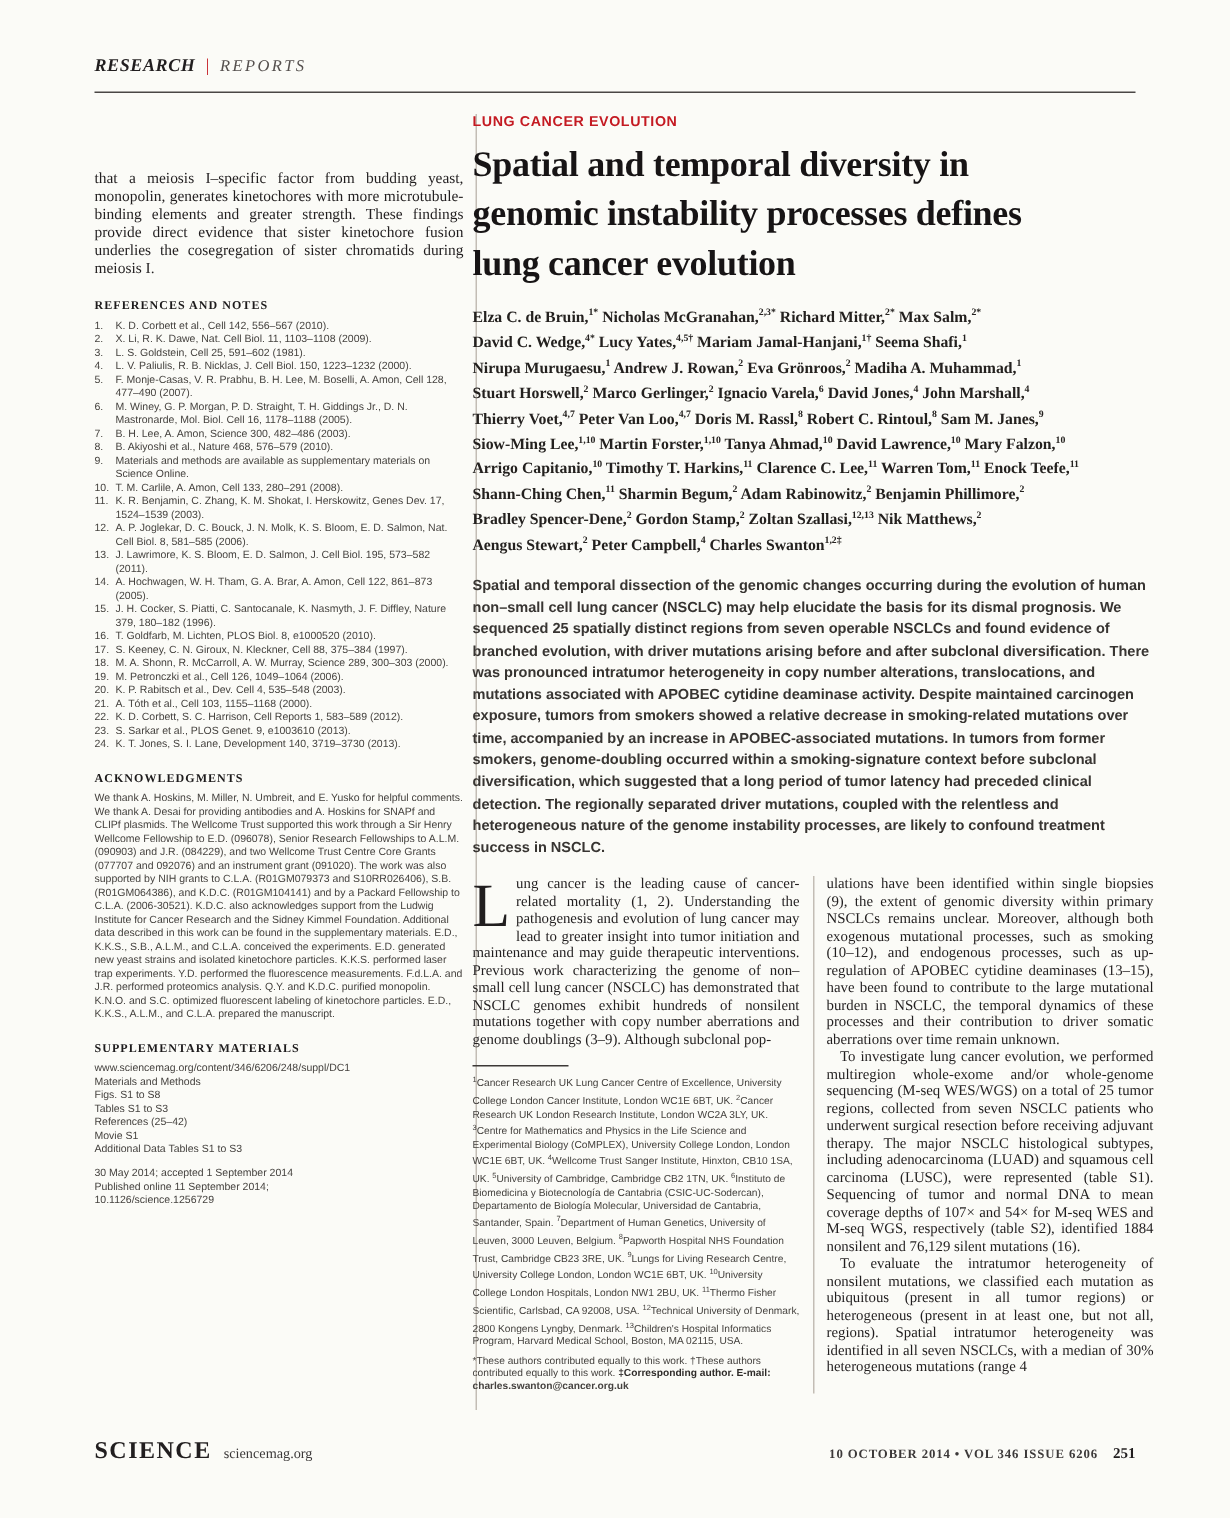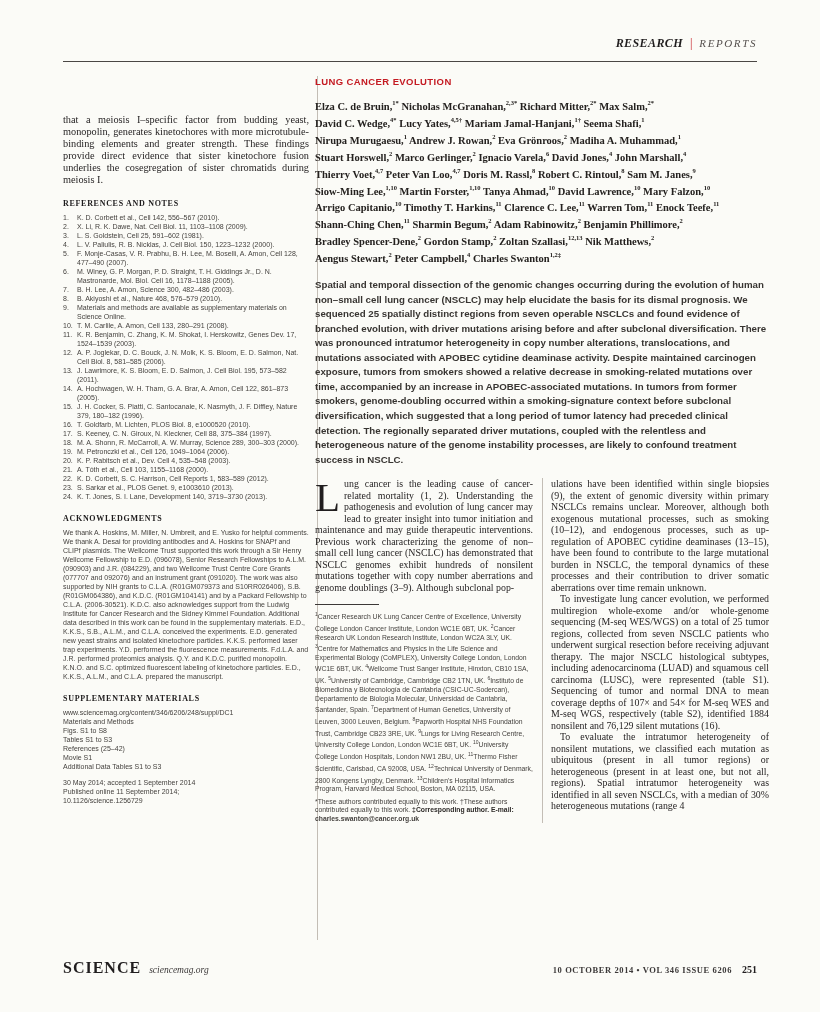--- a/index.html
+++ b/index.html
@@ -5,21 +5,21 @@
   :root{ --accent:#c41a22; }
   html,body{ margin:0; padding:0; }
   body{
     width:820px; height:1012px; position:relative;
     background:#fbfbf7; color:#211e1f;
     font-family:"Liberation Serif", serif;
   }
   .page{ position:absolute; inset:0; overflow:hidden; }
 
   
-  .header{ position:absolute; top:36px; left:63px; right:63px; text-align:right; font-size:12px; }
+  .header{ position:absolute; top:36px; left:63px; right:63px; text-align:left; font-size:12px; }
   .research{ font-weight:bold; font-style:italic; letter-spacing:.4px; }
   .sep{ color:var(--accent); margin:0 7px; }
   .reports{ font-style:italic; color:#55504e; letter-spacing:1.6px; font-size:11px; }
   .header-rule{ position:absolute; top:61px; left:63px; right:63px; border-top:1px solid #4a4745; }
   .divider-main{ position:absolute; left:317px; top:76px; height:864px; width:1px; background:#c3bdb5; }
 
   
   .left-col{ position:absolute; left:63px; top:78px; width:246px;margin-top:36px; }
   .closing{ margin:0; font-size:10.3px; line-height:12px; text-align:justify; }
   .mini-heading{ font-family:Liberation Serif, serif; font-size:8px; letter-spacing:.7px; margin:13px 0 5px; color:#1d1b1c; }
@@ -49,21 +49,21 @@
   .fn-rule{ width:64px; border-top:1px solid #3c3937; margin:11px 0 5px; }
   .affil{ margin:0; font-family:"Liberation Sans", sans-serif; font-size:6.8px; line-height:8.5px; color:#45423f; }
   .affil sup{ font-size:5px; }
   .notes{ margin-top:4px; }
   .bold{ font-weight:bold; color:#2e2b29; }
   .email{ text-decoration:none; color:inherit; font-weight:bold; }
 
   
   .footer{ position:absolute; left:63px; right:63px; top:959px; display:flex; justify-content:space-between; align-items:baseline; }
   .journal{ font-weight:bold; font-size:16px; letter-spacing:1px; }
-  .site{ font-size:9.5px; color:#3c3939; margin-left:8px;font-style:italic; }
+  .site{ font-size:9.5px; color:#3c3939; margin-left:8px; }
   .issue{ font-size:8.5px; font-weight:bold; letter-spacing:.6px; color:#3c3939; }
   .pagenum{ font-weight:bold; font-size:10px; margin-left:10px; }
 </style>
 </head>
 <body>
 
 <div class="page">
 
   <div class="header">
     <span class="research">RESEARCH</span><span class="sep">|</span><span class="reports">REPORTS</span>
@@ -186,20 +186,25 @@
       </div>
     <div class="history">
         <div class="supp-line">30 May 2014; accepted 1 September 2014</div>
         <div class="supp-line">Published online 11 September 2014;</div>
         <div class="supp-line">10.1126/science.1256729</div>
       </div>
   </div>
 
   <div class="article">
     <div class="section-label">LUNG CANCER EVOLUTION</div>
+    <h1 class="title">
+        <div>Spatial and temporal diversity in</div>
+        <div>genomic instability processes defines</div>
+        <div>lung cancer evolution</div>
+      </h1>
     <div class="authors">
         <div>Elza C. de Bruin,<sup>1*</sup> Nicholas McGranahan,<sup>2,3*</sup> Richard Mitter,<sup>2*</sup> Max Salm,<sup>2*</sup></div>
         <div>David C. Wedge,<sup>4*</sup> Lucy Yates,<sup>4,5†</sup> Mariam Jamal-Hanjani,<sup>1†</sup> Seema Shafi,<sup>1</sup></div>
         <div>Nirupa Murugaesu,<sup>1</sup> Andrew J. Rowan,<sup>2</sup> Eva Grönroos,<sup>2</sup> Madiha A. Muhammad,<sup>1</sup></div>
         <div>Stuart Horswell,<sup>2</sup> Marco Gerlinger,<sup>2</sup> Ignacio Varela,<sup>6</sup> David Jones,<sup>4</sup> John Marshall,<sup>4</sup></div>
         <div>Thierry Voet,<sup>4,7</sup> Peter Van Loo,<sup>4,7</sup> Doris M. Rassl,<sup>8</sup> Robert C. Rintoul,<sup>8</sup> Sam M. Janes,<sup>9</sup></div>
         <div>Siow-Ming Lee,<sup>1,10</sup> Martin Forster,<sup>1,10</sup> Tanya Ahmad,<sup>10</sup> David Lawrence,<sup>10</sup> Mary Falzon,<sup>10</sup></div>
         <div>Arrigo Capitanio,<sup>10</sup> Timothy T. Harkins,<sup>11</sup> Clarence C. Lee,<sup>11</sup> Warren Tom,<sup>11</sup> Enock Teefe,<sup>11</sup></div>
         <div>Shann-Ching Chen,<sup>11</sup> Sharmin Begum,<sup>2</sup> Adam Rabinowitz,<sup>2</sup> Benjamin Phillimore,<sup>2</sup></div>
         <div>Bradley Spencer-Dene,<sup>2</sup> Gordon Stamp,<sup>2</sup> Zoltan Szallasi,<sup>12,13</sup> Nik Matthews,<sup>2</sup></div>

